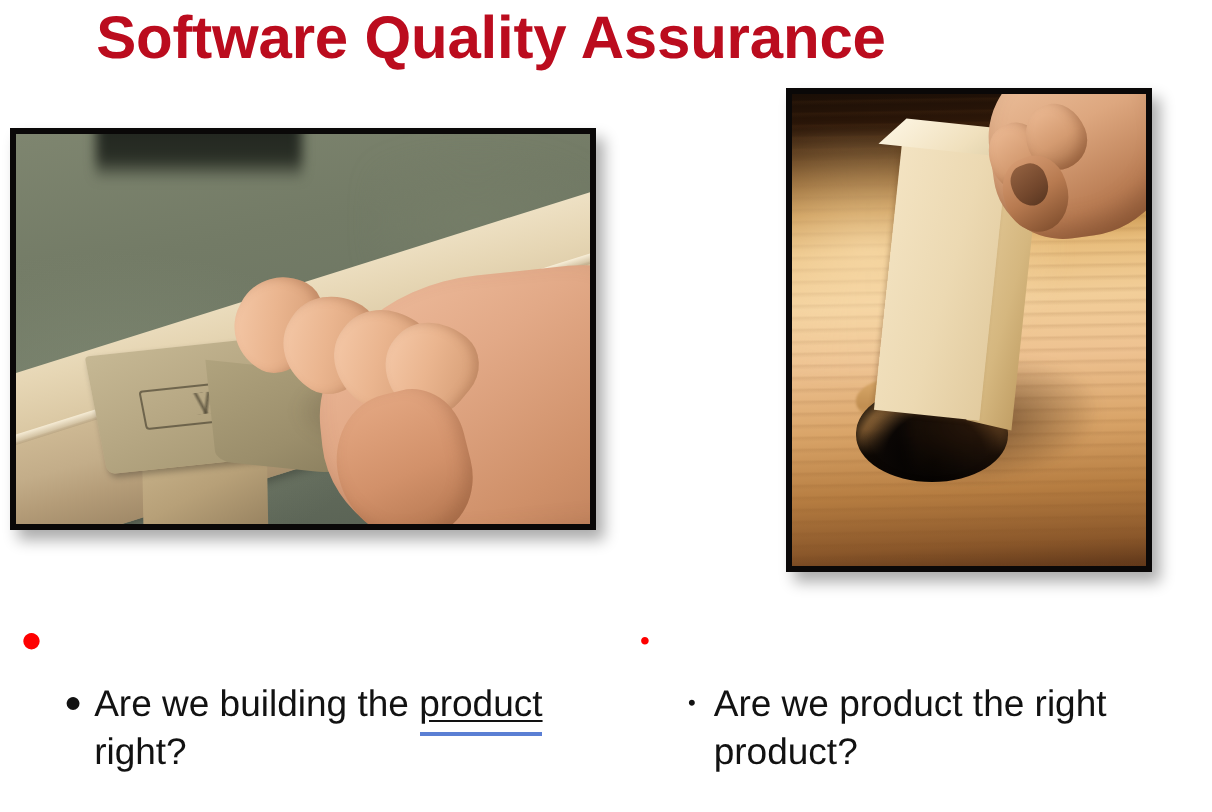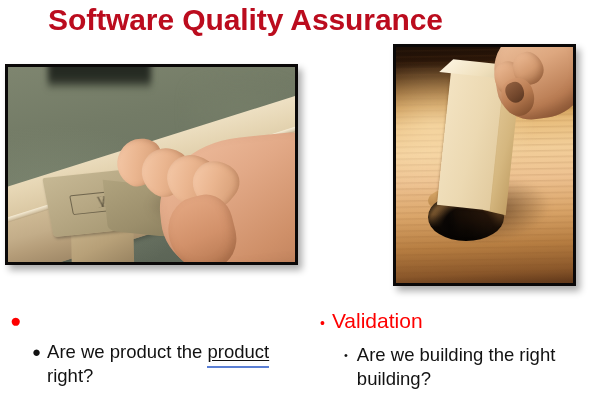--- a/index.html
+++ b/index.html
@@ -479,30 +479,29 @@
 </div>
 
 <div class="col" id="col-verification">
 
   <div class="lvl1">
     <span class="bullet">●</span>
   </div>
 
   <div class="lvl2">
     <span class="bullet">●</span>
-    <span class="body"><span>Are we product the </span><span class="linked">product</span><span> right?</span></span>
+    <span class="body"><span>Are we building the </span><span class="linked">product</span><span> right?</span></span>
   </div>
 
 </div>
 
 <div class="col" id="col-validation">
 
   <div class="lvl1">
     <span class="bullet">•</span>
-    <span>Validation</span>
   </div>
 
   <div class="lvl2">
     <span class="bullet">•</span>
-    <span class="body">Are we building the right building?</span>
+    <span class="body">Are we product the right product?</span>
   </div>
 
 </div>
 
 </body></html>

